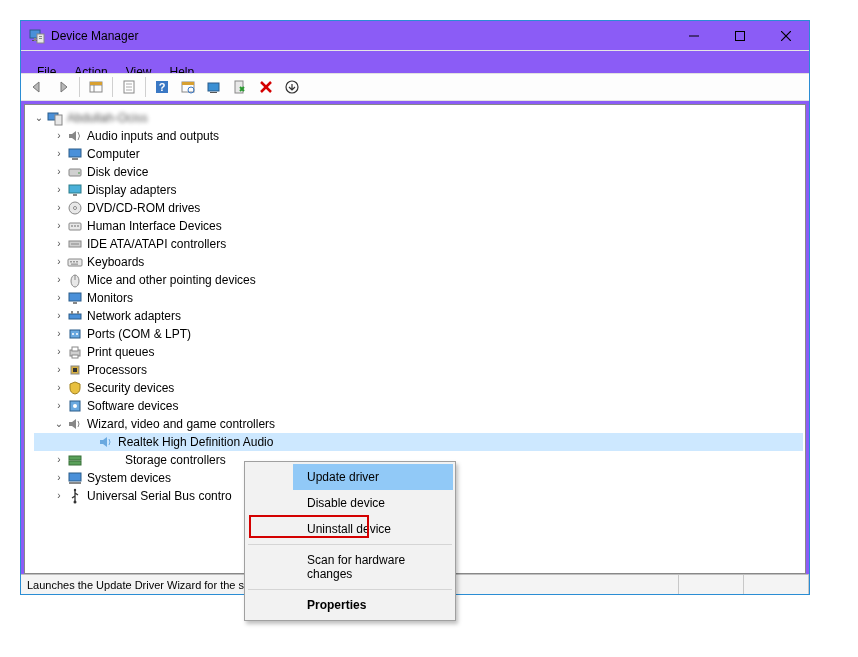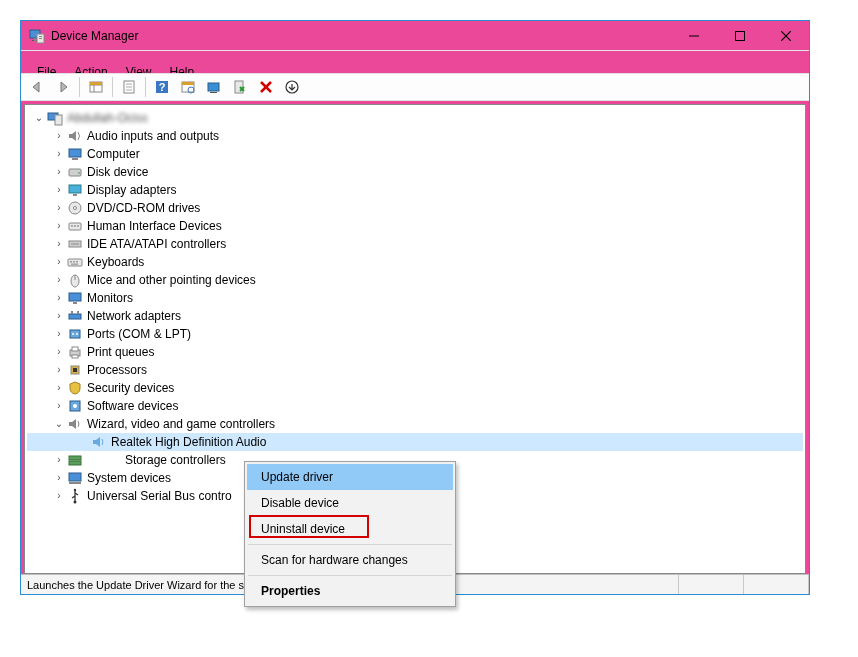--- a/index.html
+++ b/index.html
@@ -1,20 +1,20 @@
 <!DOCTYPE html>
 <html><head>
 <meta charset="utf-8">
 <style>
 * { box-sizing: border-box; margin: 0; padding: 0; font-family: "Segoe UI", Tahoma, sans-serif; }
 body { background: #fff; width: 858px; height: 657px; position: relative; padding: 20px; }
 .window {
   width: 790px; height: 575px;
   border: 1px solid #2a8dd4;
-  background: #ec4899;
+  background: #8b5cf6;
   position: relative;
   display: flex; flex-direction: column;
 }
 .titlebar {
   height: 30px; display: flex; align-items: center;
   padding-left: 8px;
   border-bottom: 1px solid #e5e5e5;
 }
 .titlebar .app-icon { width: 16px; height: 16px; margin-right: 6px; }
 .titlebar .title { font-size: 12px; color: #000; flex: 0 0 auto; }
@@ -44,41 +44,41 @@
   overflow: hidden;
 }
 .tree { padding: 4px 2px; font-size: 12px; color: #000; }
 .node { display: flex; align-items: center; height: 18px; line-height: 18px; white-space: nowrap; }
 .node .expander { width: 12px; text-align: center; color: #555; font-size: 10px; cursor: default; user-select: none; margin-right: 2px; }
 .node .dev-icon { width: 16px; height: 16px; margin-right: 4px; display: flex; align-items: center; justify-content: center; }
 .node .label { }
 .indent0 { padding-left: 6px; }
 .indent1 { padding-left: 26px; }
 .indent2 { padding-left: 50px; }
-.selected { background: #cde8ff; }
+.selected { background: #cde8ff; margin-left: 7px; }
 .blurred { filter: blur(2px); opacity: 0.7; }
 .statusbar {
   height: 20px; border-top: 1px solid #bfbfbf;
   display: flex; align-items: center; font-size: 11px;
   padding-left: 4px; background: #f4f4f4;
 }
 .status-cell { border-right: 1px solid #c8c8c8; height: 100%; display: flex; align-items: center; }
 .status-cell.main { flex: 1; padding-left: 2px; }
 .status-cell.small { width: 65px; }
 .context-menu {
   position: absolute;
   left: 223px; top: 440px;
   width: 212px;
   background: #f2f2f2;
   border: 1px solid #a0a0a0;
   box-shadow: 2px 3px 4px rgba(0,0,0,0.25);
   padding: 2px;
   font-size: 12px;
 }
-.context-menu .cm-item { padding: 6px 14px; position: relative; }
+.context-menu .cm-item { padding: 6px 14px; position: relative; margin-left: 46px; }
 .context-menu .cm-item.hl { background: #91c9f7; }
 .context-menu .cm-sep { height: 1px; background: #d5d5d5; margin: 2px 1px; }
 .context-menu .cm-item.bold { font-weight: 600; }
 .annot-box {
   position: absolute;
   border: 2px solid #d40000;
   pointer-events: none;
 }
 </style>
 </head>

